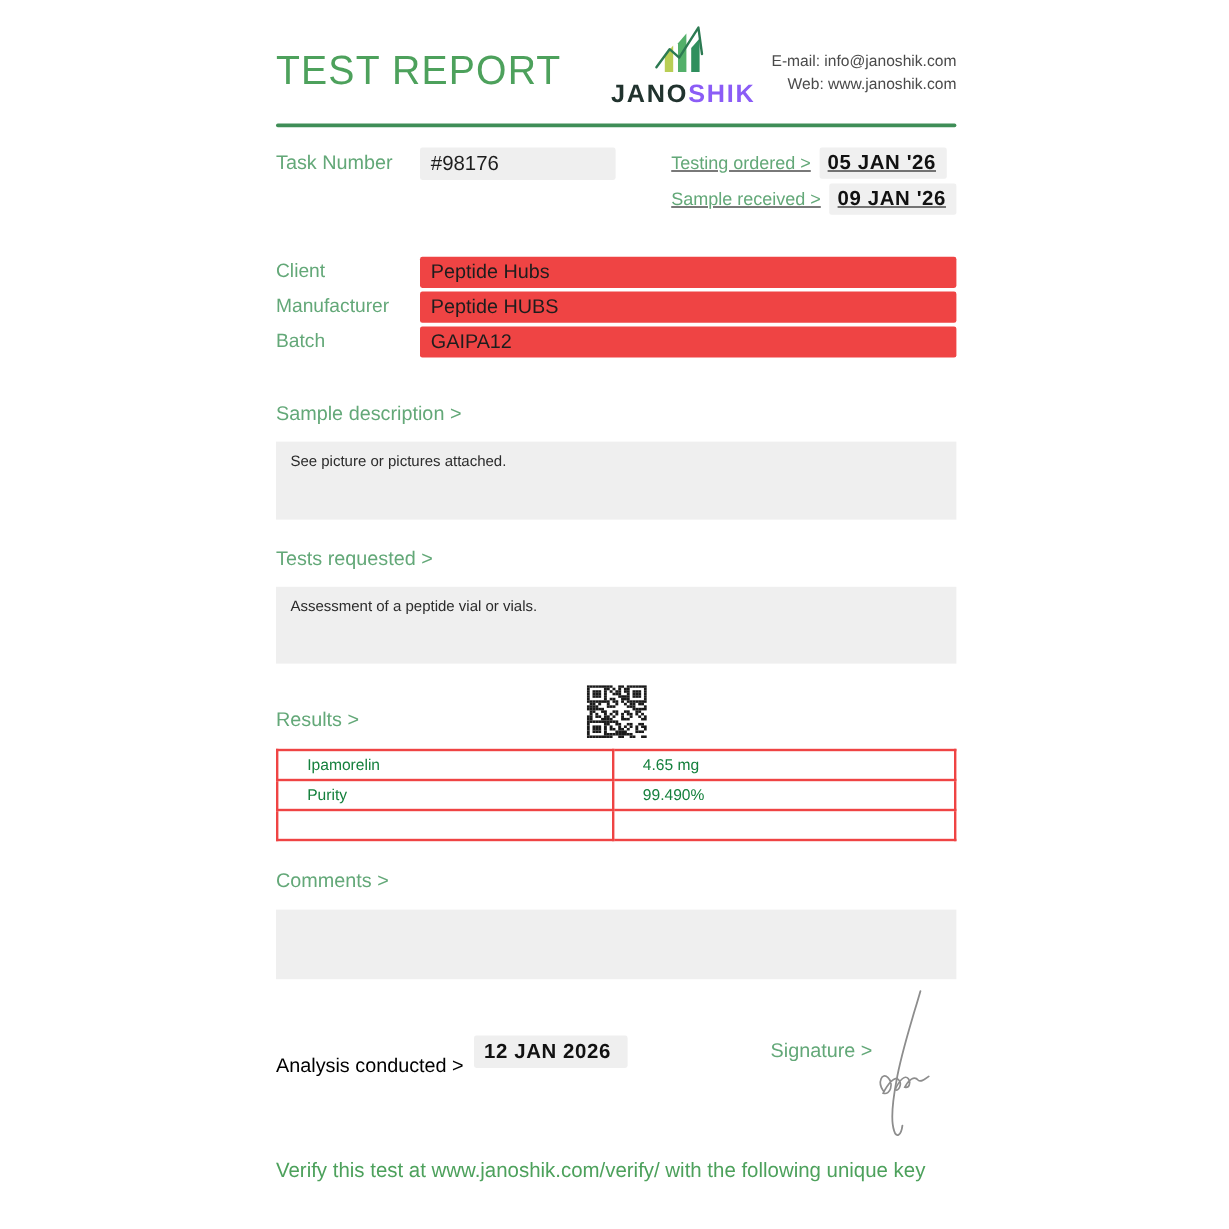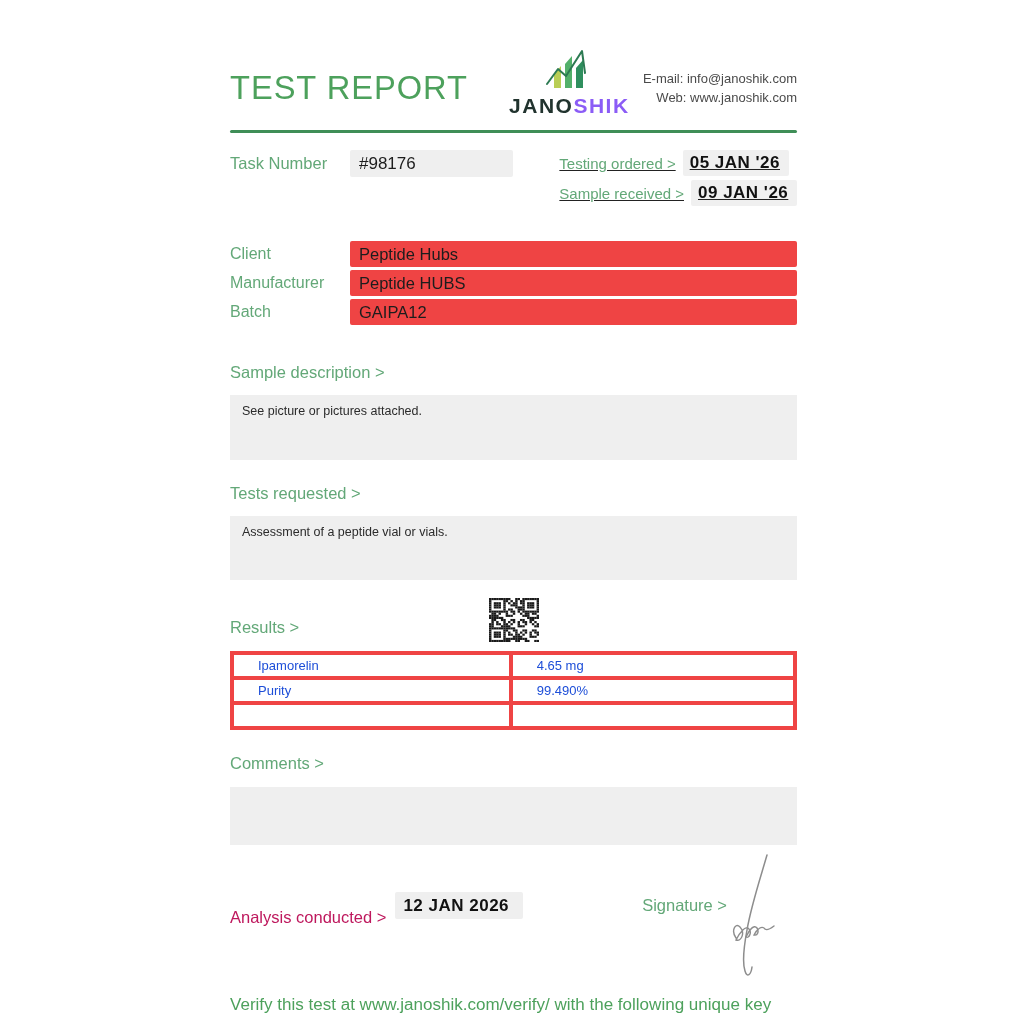--- a/index.html
+++ b/index.html
@@ -1,20 +1,20 @@
 <!DOCTYPE html>
 <html><head>
 <meta charset="utf-8">
 <style>
   * { margin:0; padding:0; box-sizing:border-box; }
   html,body { width:1024px; height:1024px; background:#ffffff; font-family:"Liberation Sans", sans-serif; color:#222; overflow:hidden; }
   .sheet { position:absolute; left:230px; top:0; width:567px; }
 
   
-  .header { display:flex; justify-content:space-between; align-items:flex-start; padding-top:44px; }
+  .header { display:flex; justify-content:space-between; align-items:flex-start; padding-top:16px; }
   .report-title { font-size:34px; letter-spacing:1px; color:#4da15c; margin-top:24px; font-weight:400; transform:scaleX(.96); transform-origin:left; white-space:nowrap; }
   .logo { display:flex; flex-direction:column; align-items:center; margin-top:2px; margin-left:18px; }
   .logo-text { font-size:21px; font-weight:bold; letter-spacing:1.5px; margin-top:-2px; }
   .logo-dark { color:#21332e; }
   .logo-green { color:#8b5cf6; }
   .contact { margin-top:26px; text-align:right; font-size:13px; line-height:1.45; color:#4a4a4a; }
 
   .rule { height:3px; background:#3f8e57; border-radius:2px; margin-top:12px; }
 
   
@@ -38,31 +38,31 @@
   .h-desc { margin-top:38px; }
   .gray-box { background:#efefef; border-radius:0; font-size:12.5px; color:#2b2b2b; padding:9px 12px; }
   .box-desc { margin-top:13px; height:65px; }
   .h-tests { margin-top:24px; }
   .box-tests { margin-top:13px; height:64px; }
 
   
   .results-section { position:relative; margin-top:38px; }
   .qr { position:absolute; left:50%; transform:translateX(-50%); top:-20px; width:50px; height:44px; }
   .results-table { width:100%; border-collapse:collapse; margin-top:14px; }
-  .results-table td { border:4px solid #ef4444; height:25px; font-size:13px; padding-left:24px; color:#1d4ed8; }
+  .results-table td { border:2px solid #ef4444; height:25px; font-size:13px; padding-left:24px; color:#15803d; }
   .results-table { border:2px solid #3f905f; }
   .col-name { width:49.5%; }
 
   
   .h-comments { margin-top:24px; }
   .box-comments { margin-top:14px; height:58px; }
 
   
   .footer-row { position:relative; display:flex; align-items:center; margin-top:47px; height:27px; }
-  .analysis-label { font-size:16.5px; color:#be185d;margin-top:23px; }
+  .analysis-label { font-size:16.5px; color:#000000;margin-top:23px; }
   .analysis-value { width:128px; height:27px; background:#efefef; border-radius:2px; margin-left:9px; font-size:17px; font-weight:bold; line-height:27px; padding-left:8px; color:#111; letter-spacing:.5px; }
   .signature-label { margin-left:auto; margin-right:70px; font-size:16.5px; color:#63a878; }
   .signature-svg { position:absolute; right:14px; top:-40px; }
 
   .verify-line { margin-top:75px; font-size:17.3px; color:#4da15c; white-space:nowrap; transform:scaleX(.985); transform-origin:left; }
 </style>
 </head>
 <body>
 
 <div class="sheet">

